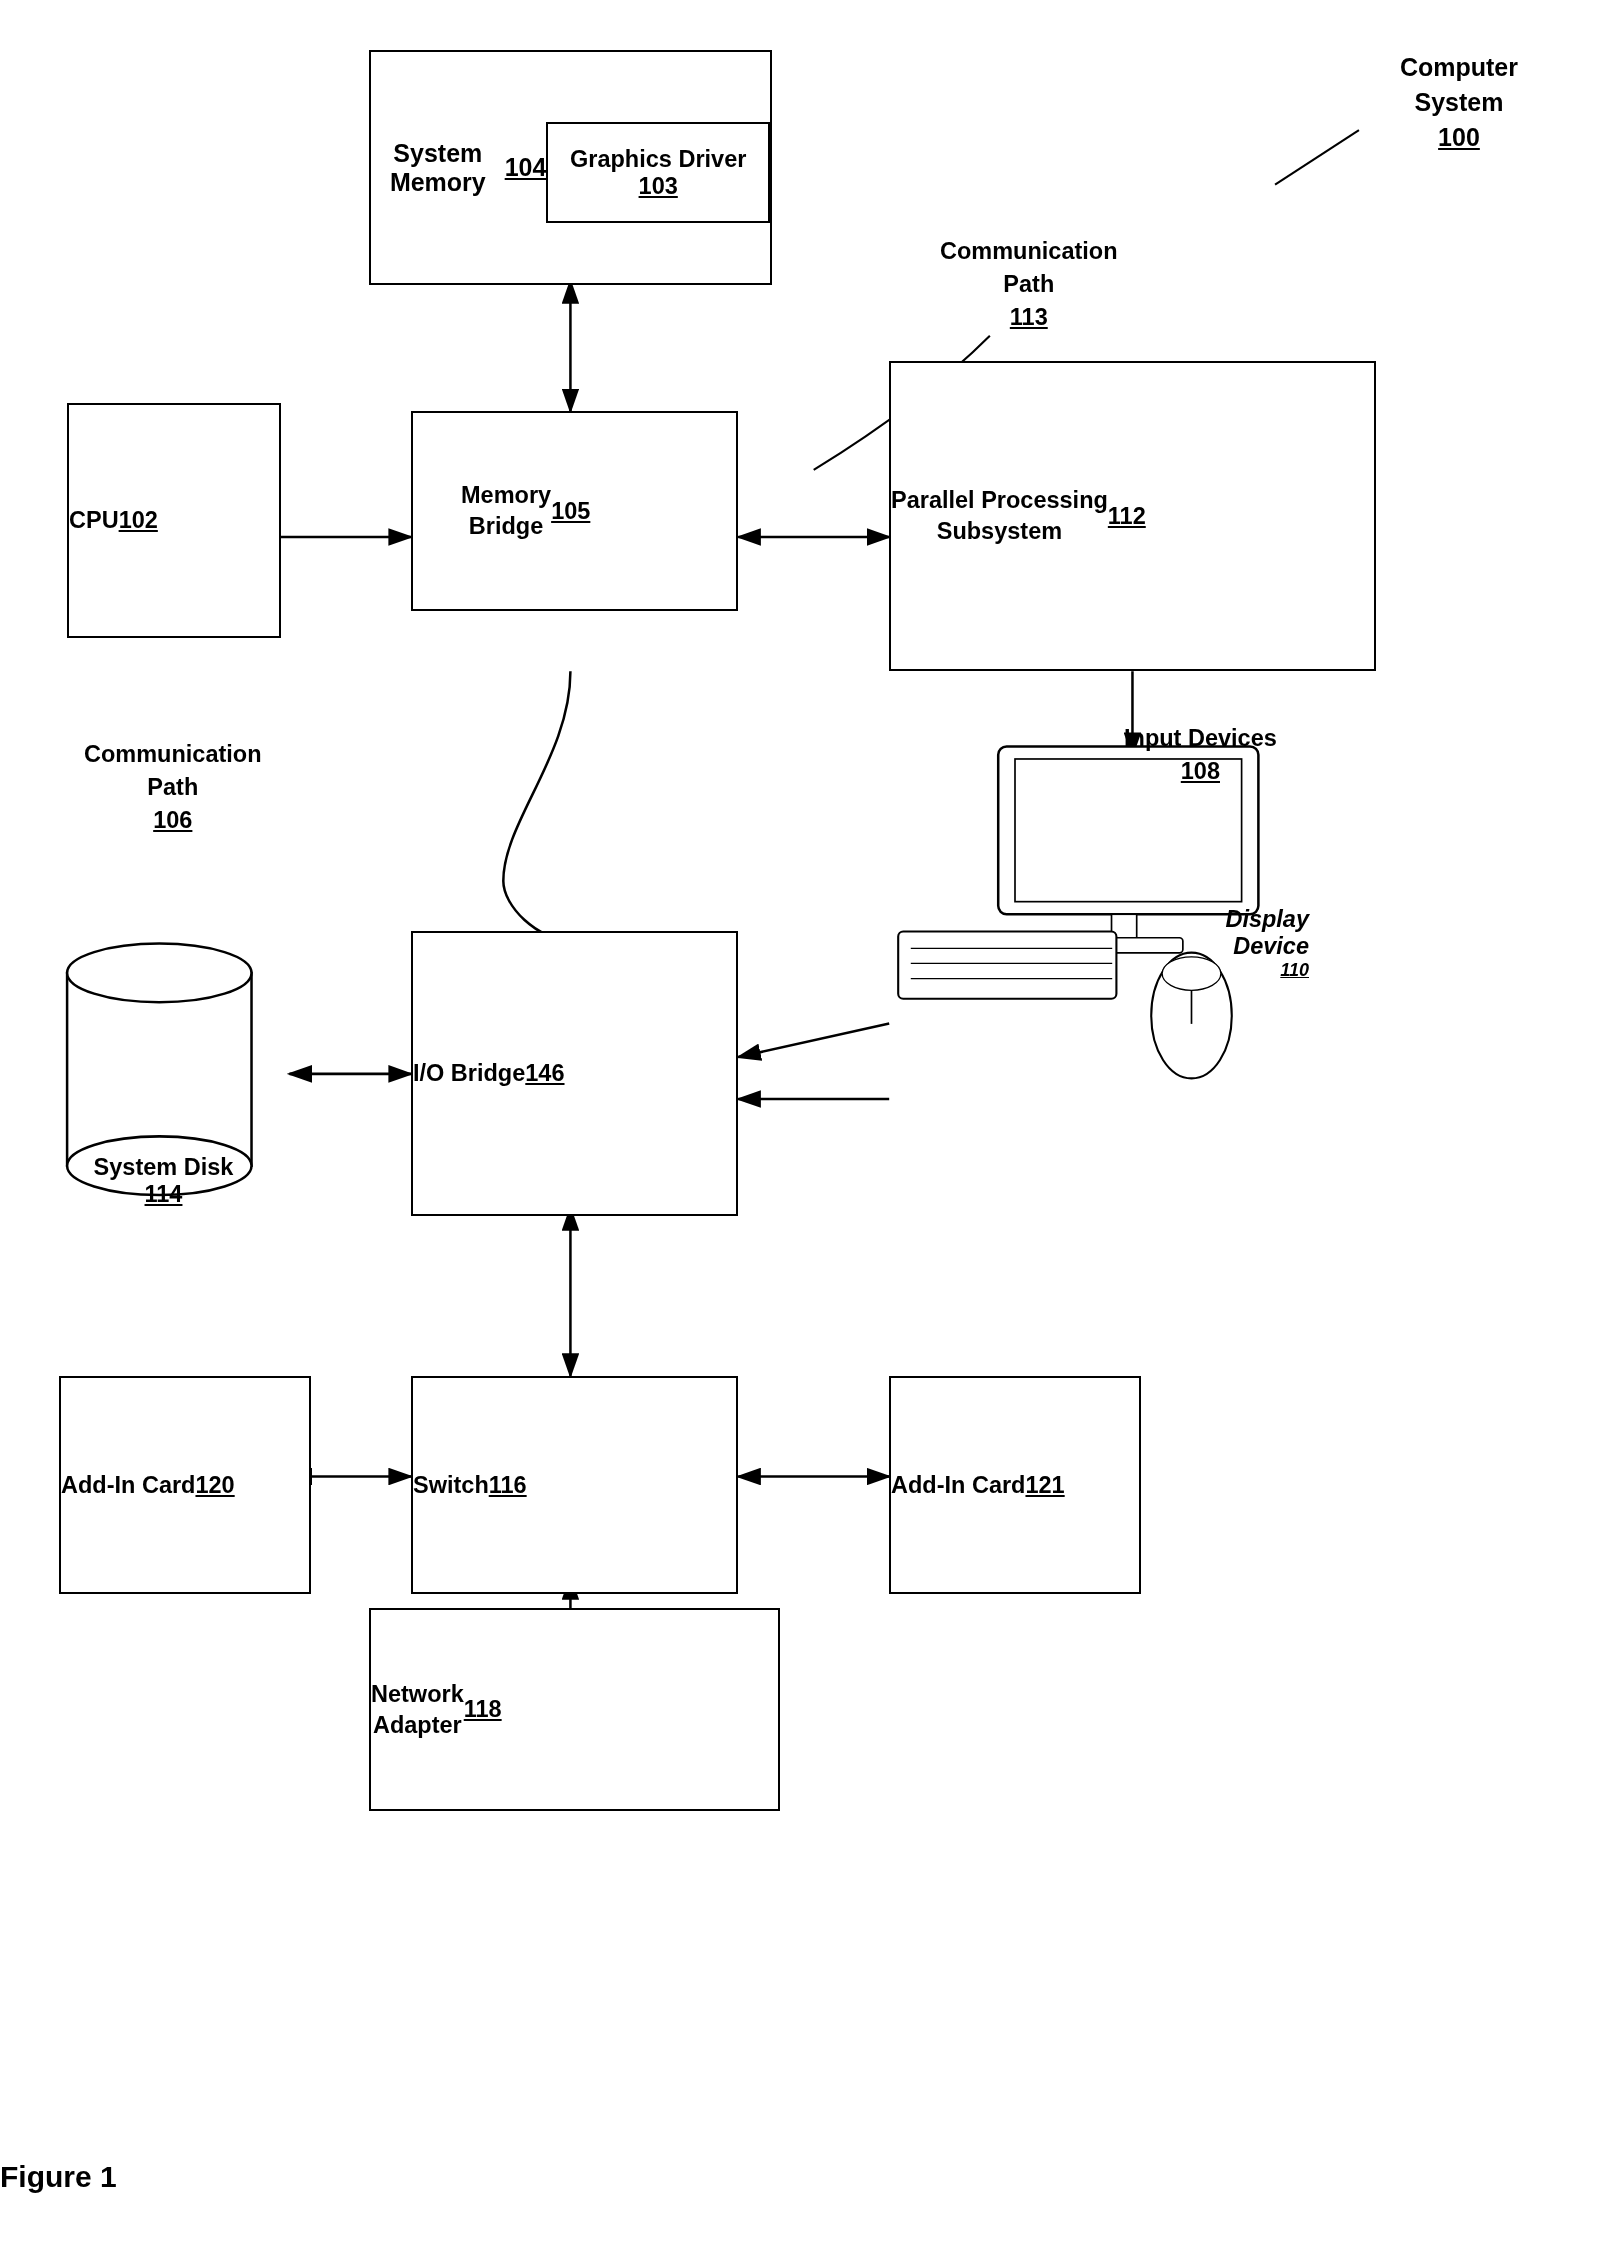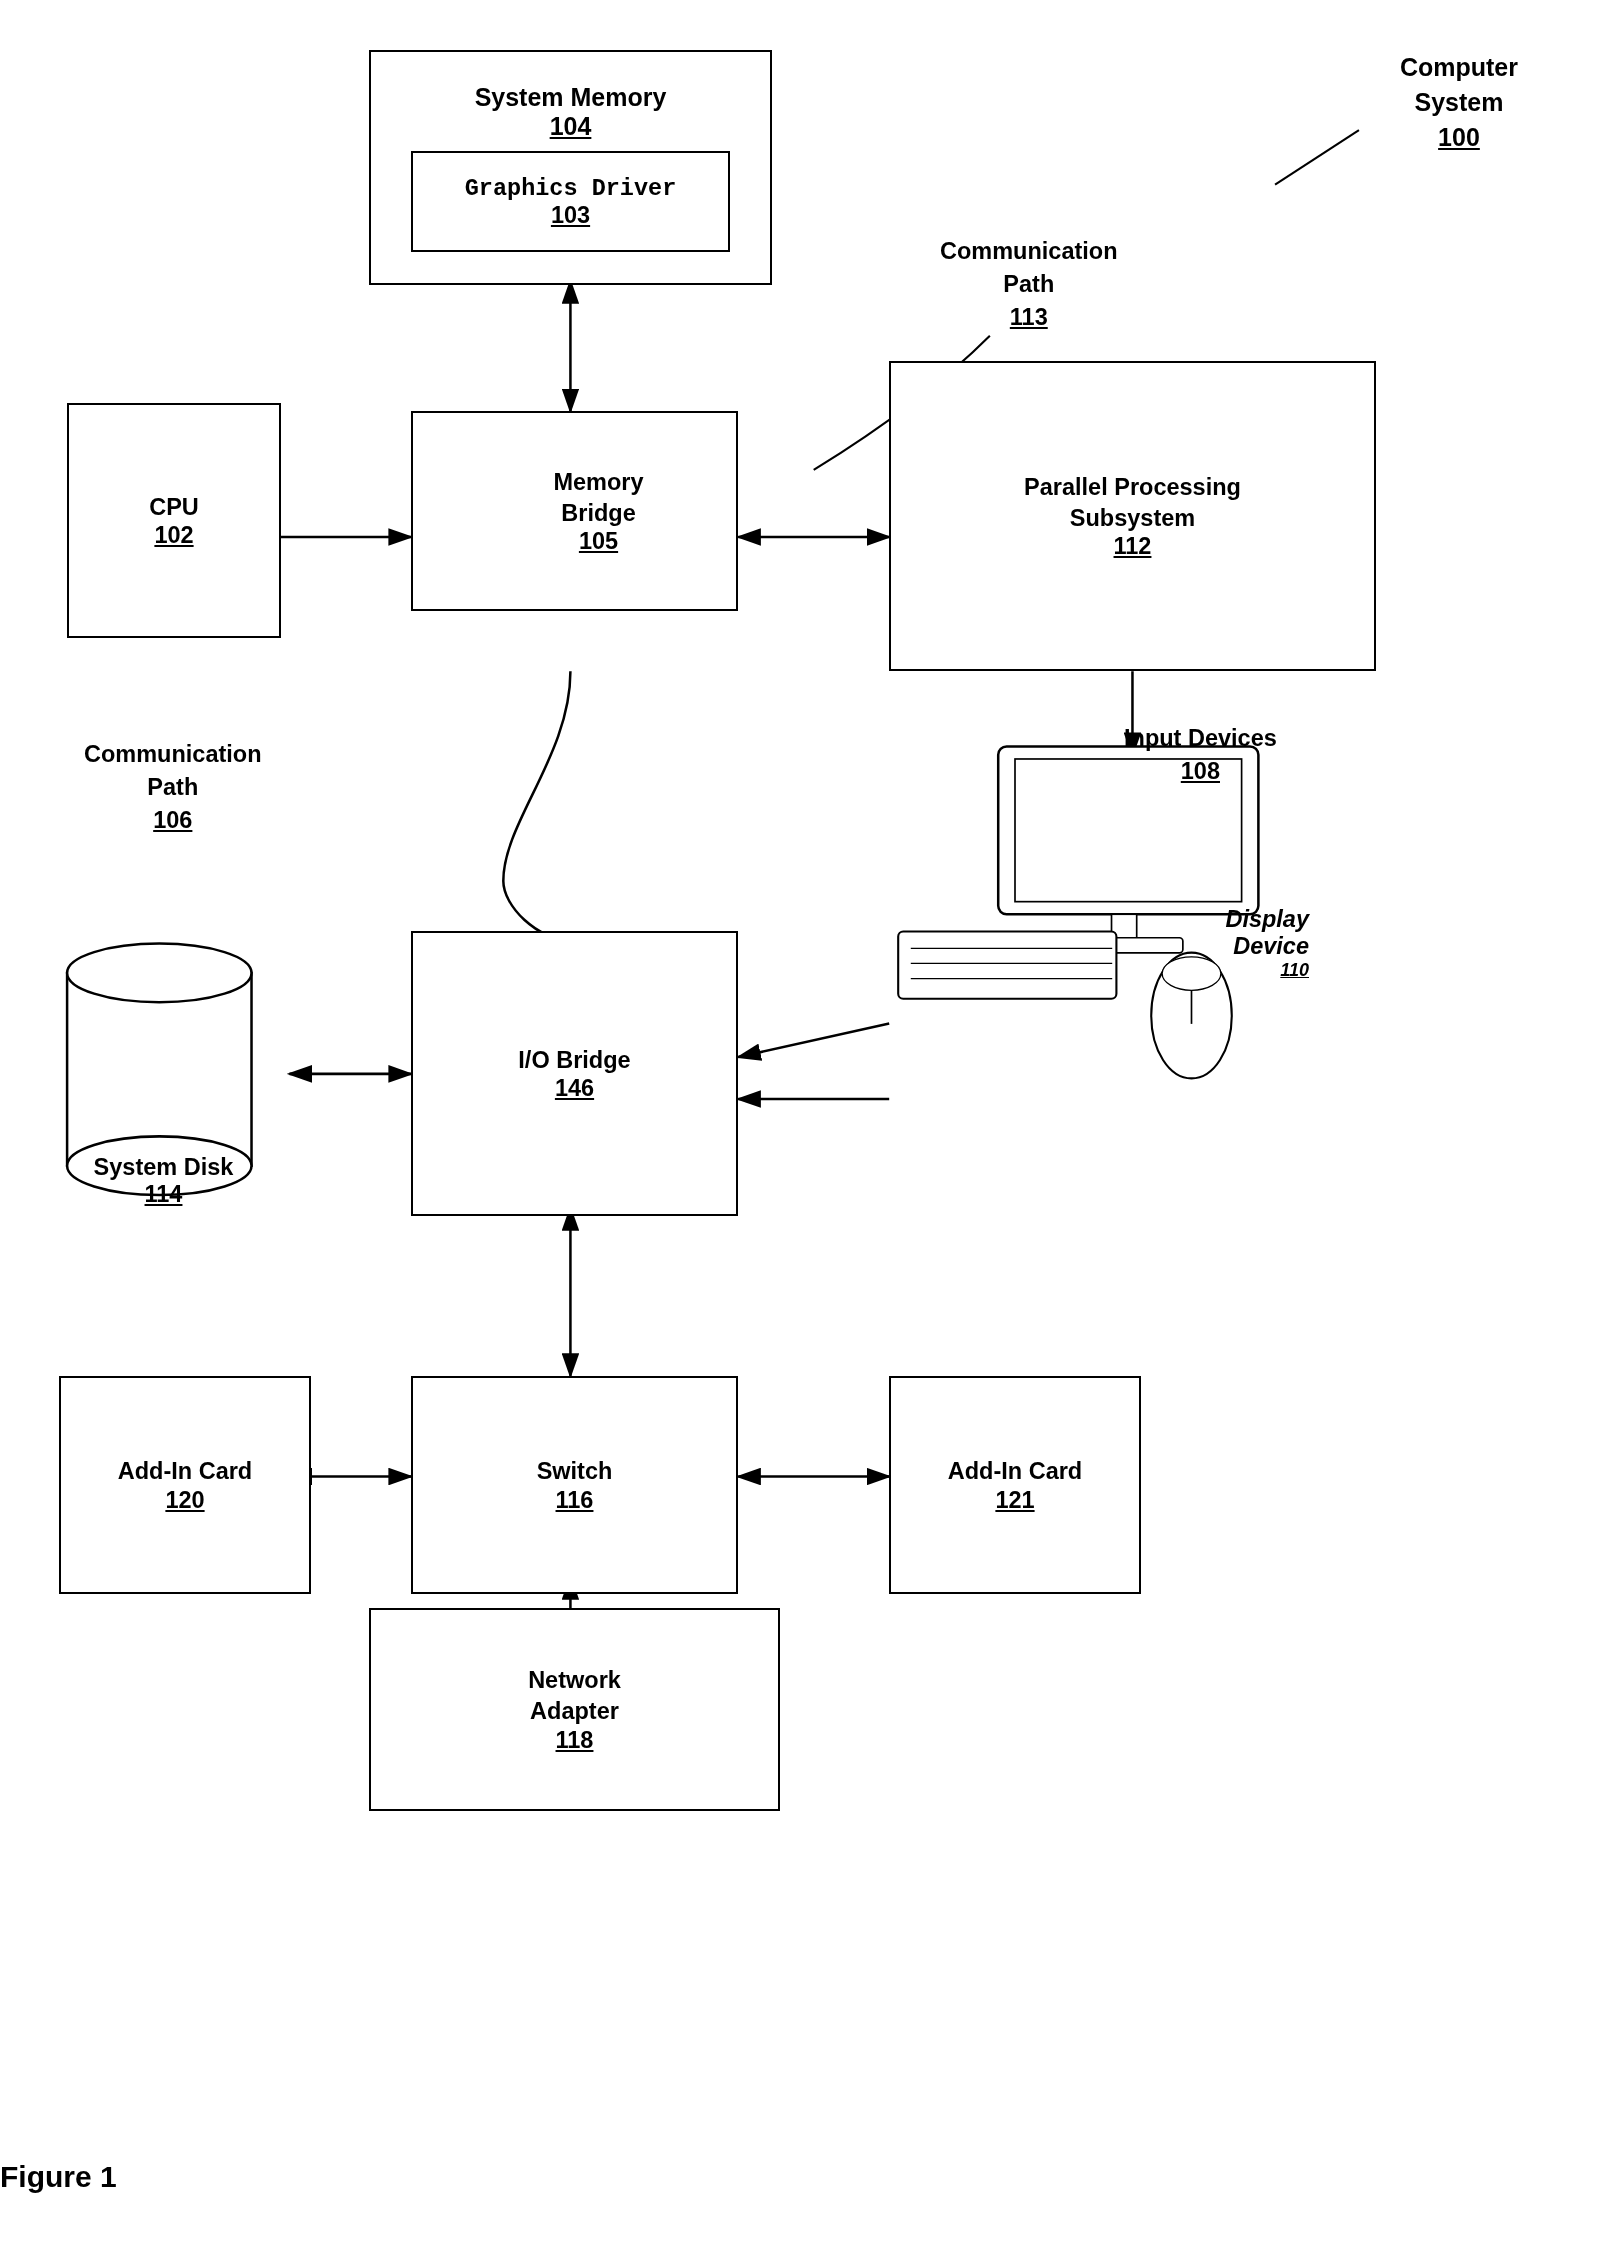--- a/index.html
+++ b/index.html
@@ -14,23 +14,22 @@
     .diagram-container {
       position: relative;
       width: 1619px;
       height: 2261px;
     }
     .box {
       position: absolute;
       border: 2.5px solid #000;
       background: #fff;
       display: flex;
-      flex-direction: column;
+      flex-direction: row;
       align-items: center;
-      justify-content: center;
       text-align: center;
     }
     .box-label {
       font-size: 23.5px;
       font-weight: bold;
       line-height: 1.3;
     }
     .box-num {
       font-size: 23.5px;
       font-weight: bold;
@@ -117,21 +116,21 @@
     <div style="font-size:25px; font-weight:bold; white-space:pre-line;">Computer
 System</div>
     <div class="float-num" style="font-size:25px; font-weight:bold;">100</div>
   </div>
 
   <div class="box" style="left: 369px; top: 50px; width: 403px; height: 235px;">
     <div style="font-size:25px; font-weight:bold;">System Memory</div>
     <div style="font-size:25px; font-weight:bold; text-decoration:underline;">104</div>
 
     <div style="border: 2.1px solid #000; width: 319px; height: 101px; margin-top: 10px; display:flex; flex-direction:column; align-items:center; justify-content:center;">
-      <div style="font-size:23.5px; font-weight:bold;font-family:Liberation Mono, monospace;">Graphics Driver</div>
+      <div style="font-size:23.5px; font-weight:bold;">Graphics Driver</div>
       <div style="font-size:23.5px; font-weight:bold; text-decoration:underline;">103</div>
     </div>
   </div>
 
   <div class="box" style="left: 67px; top: 403px; width: 214px; height: 235px;">
     <div class="box-label">CPU</div>
     <div class="box-num">102</div>
   </div>
 
   <div class="box" style="left: 411px; top: 411px; width: 327px; height: 200px; padding-left: 48px;">

